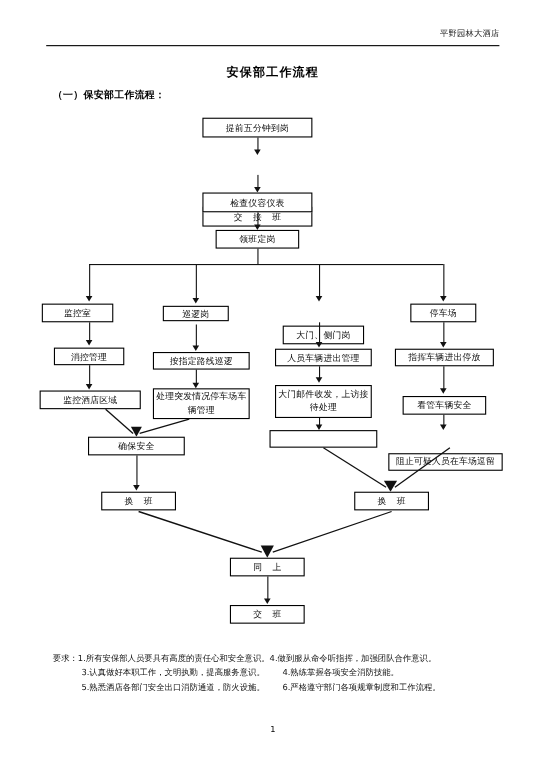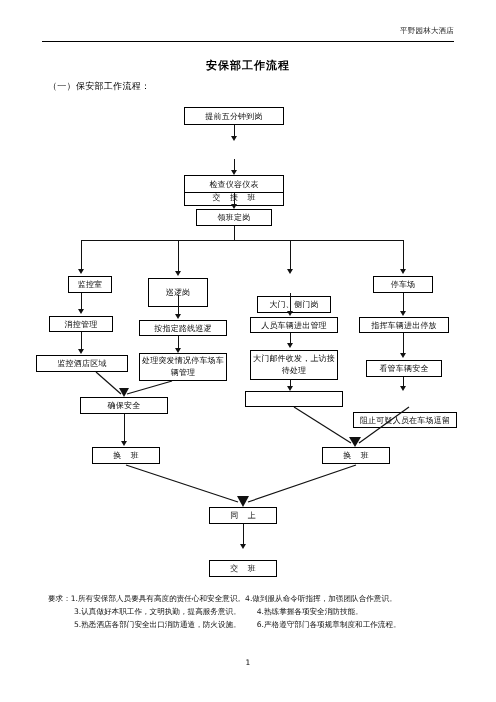--- a/index.html
+++ b/index.html
@@ -49,21 +49,21 @@
     font-size: 11px;
     font-weight: bold;
     letter-spacing: 1px;
     font-family: "DejaVu Serif", "Liberation Serif", serif;
   }
   .section-head {
     position: absolute;
     left: 48px;
     top: 80px;
     font-size: 9px;
-    font-weight: normal;
+    font-weight: bold;
     letter-spacing: 0.3px;
   }
   
   .box {
     position: absolute;
     box-sizing: border-box;
     border: 1px solid #000;
     background: #fff;
     display: flex;
     align-items: center;
@@ -150,31 +150,31 @@
 
   <div class="vline" style="left:178px; top:240px; height:33px;"></div>
   <div class="arrow-d" style="left:174.8px; top:271px;"></div>
 
   <div class="vline" style="left:290px; top:240px; height:31px;"></div>
   <div class="arrow-d" style="left:286.8px; top:269px;"></div>
 
   <div class="vline" style="left:403px; top:240px; height:31px;"></div>
   <div class="arrow-d" style="left:399.8px; top:269px;"></div>
 
-  <div class="box" style="left:68px; top:276px; width:44px; height:17px;">监控室</div>
+  <div class="box" style="left:38px; top:276px; width:65px; height:17px;">监控室</div>
   <div class="vline" style="left:81px; top:293px; height:18px;"></div>
   <div class="arrow-d" style="left:77.8px; top:309px;"></div>
 
   <div class="box" style="left:49px; top:316px; width:64px; height:16px;">消控管理</div>
   <div class="vline" style="left:81px; top:332px; height:19px;"></div>
   <div class="arrow-d" style="left:77.8px; top:349px;"></div>
 
   <div class="box" style="left:36px; top:355px; width:92px; height:17px;">监控酒店区域</div>
 
-  <div class="box" style="left:148px; top:278px; width:60px; height:29px;">巡逻岗</div>
+  <div class="box" style="left:148px; top:278px; width:60px; height:14px;">巡逻岗</div>
   <div class="vline" style="left:178px; top:295px; height:21px;"></div>
   <div class="arrow-d" style="left:174.8px; top:314px;"></div>
 
   <div class="box" style="left:139px; top:320px; width:88px; height:16px;">按指定路线巡逻</div>
   <div class="vline" style="left:178px; top:336px; height:14px;"></div>
   <div class="arrow-d" style="left:174.8px; top:348px;"></div>
 
   <div class="box two" style="left:139px; top:353px; width:88px; height:28px;">处理突发情况停车场车辆管理</div>
 
   <div class="box" style="left:257px; top:276px; width:74px; height:17px;margin-top:20px;">大门、侧门岗</div>
@@ -228,21 +228,21 @@
     <line x1="36" y1="1" x2="148" y2="38" stroke="#111" stroke-width="1.2"></line>
     <line x1="266" y1="1" x2="158" y2="38" stroke="#111" stroke-width="1.2"></line>
     <polygon points="153,43 147,32 159,32" fill="#111"></polygon>
   </svg>
 
   <div class="box sp" style="left:209px; top:507px; width:68px; height:17px;">同  上</div>
 
   <div class="vline" style="left:243px; top:524px; height:22px;"></div>
   <div class="arrow-d" style="left:239.8px; top:544px;"></div>
 
-  <div class="box sp" style="left:209px; top:550px; width:68px; height:17px;margin-top:10px;">交  班</div>
+  <div class="box sp" style="left:209px; top:550px; width:68px; height:17px;">交  班</div>
 
   <div class="reqs">
     <div class="ln"><span>要求：</span><span>1.所有安保部人员要具有高度的责任心和安全意识。</span><span>4.做到服从命令听指挥，加强团队合作意识。</span></div>
     <div class="ln indent"><span>3.认真做好本职工作，文明执勤，提高服务意识。</span><span class="gap"></span><span>4.熟练掌握各项安全消防技能。</span></div>
     <div class="ln indent"><span>5.熟悉酒店各部门安全出口消防通道，防火设施。</span><span class="gap"></span><span>6.严格遵守部门各项规章制度和工作流程。</span></div>
   </div>
 
   <div class="page-num">1</div>
 
 </div>

